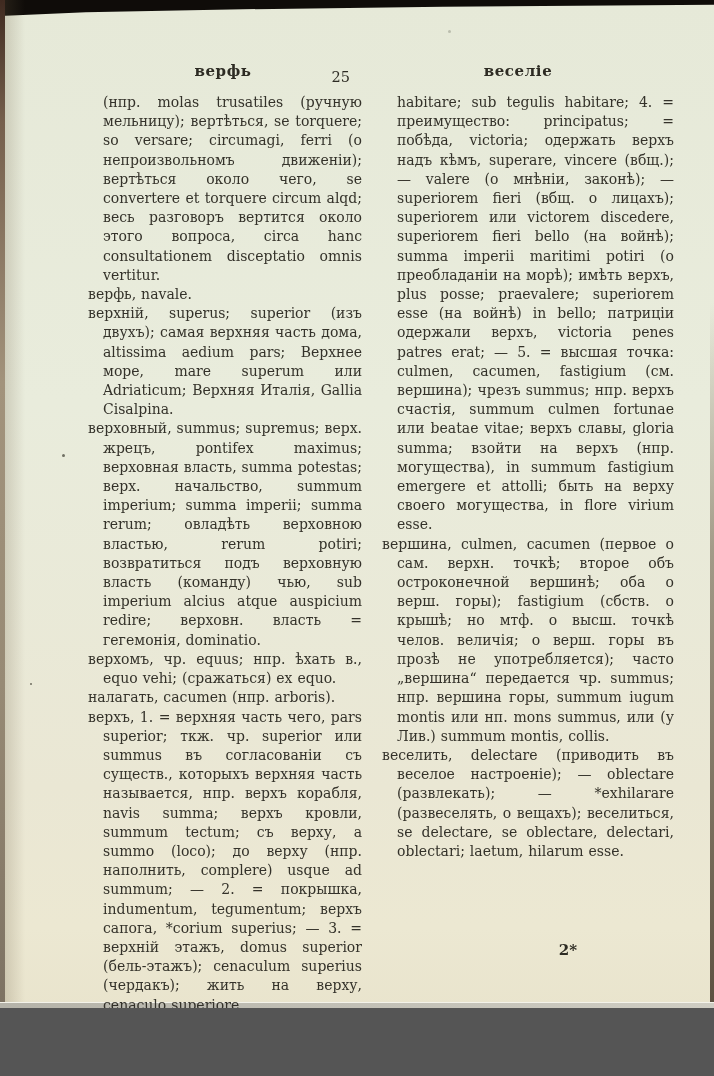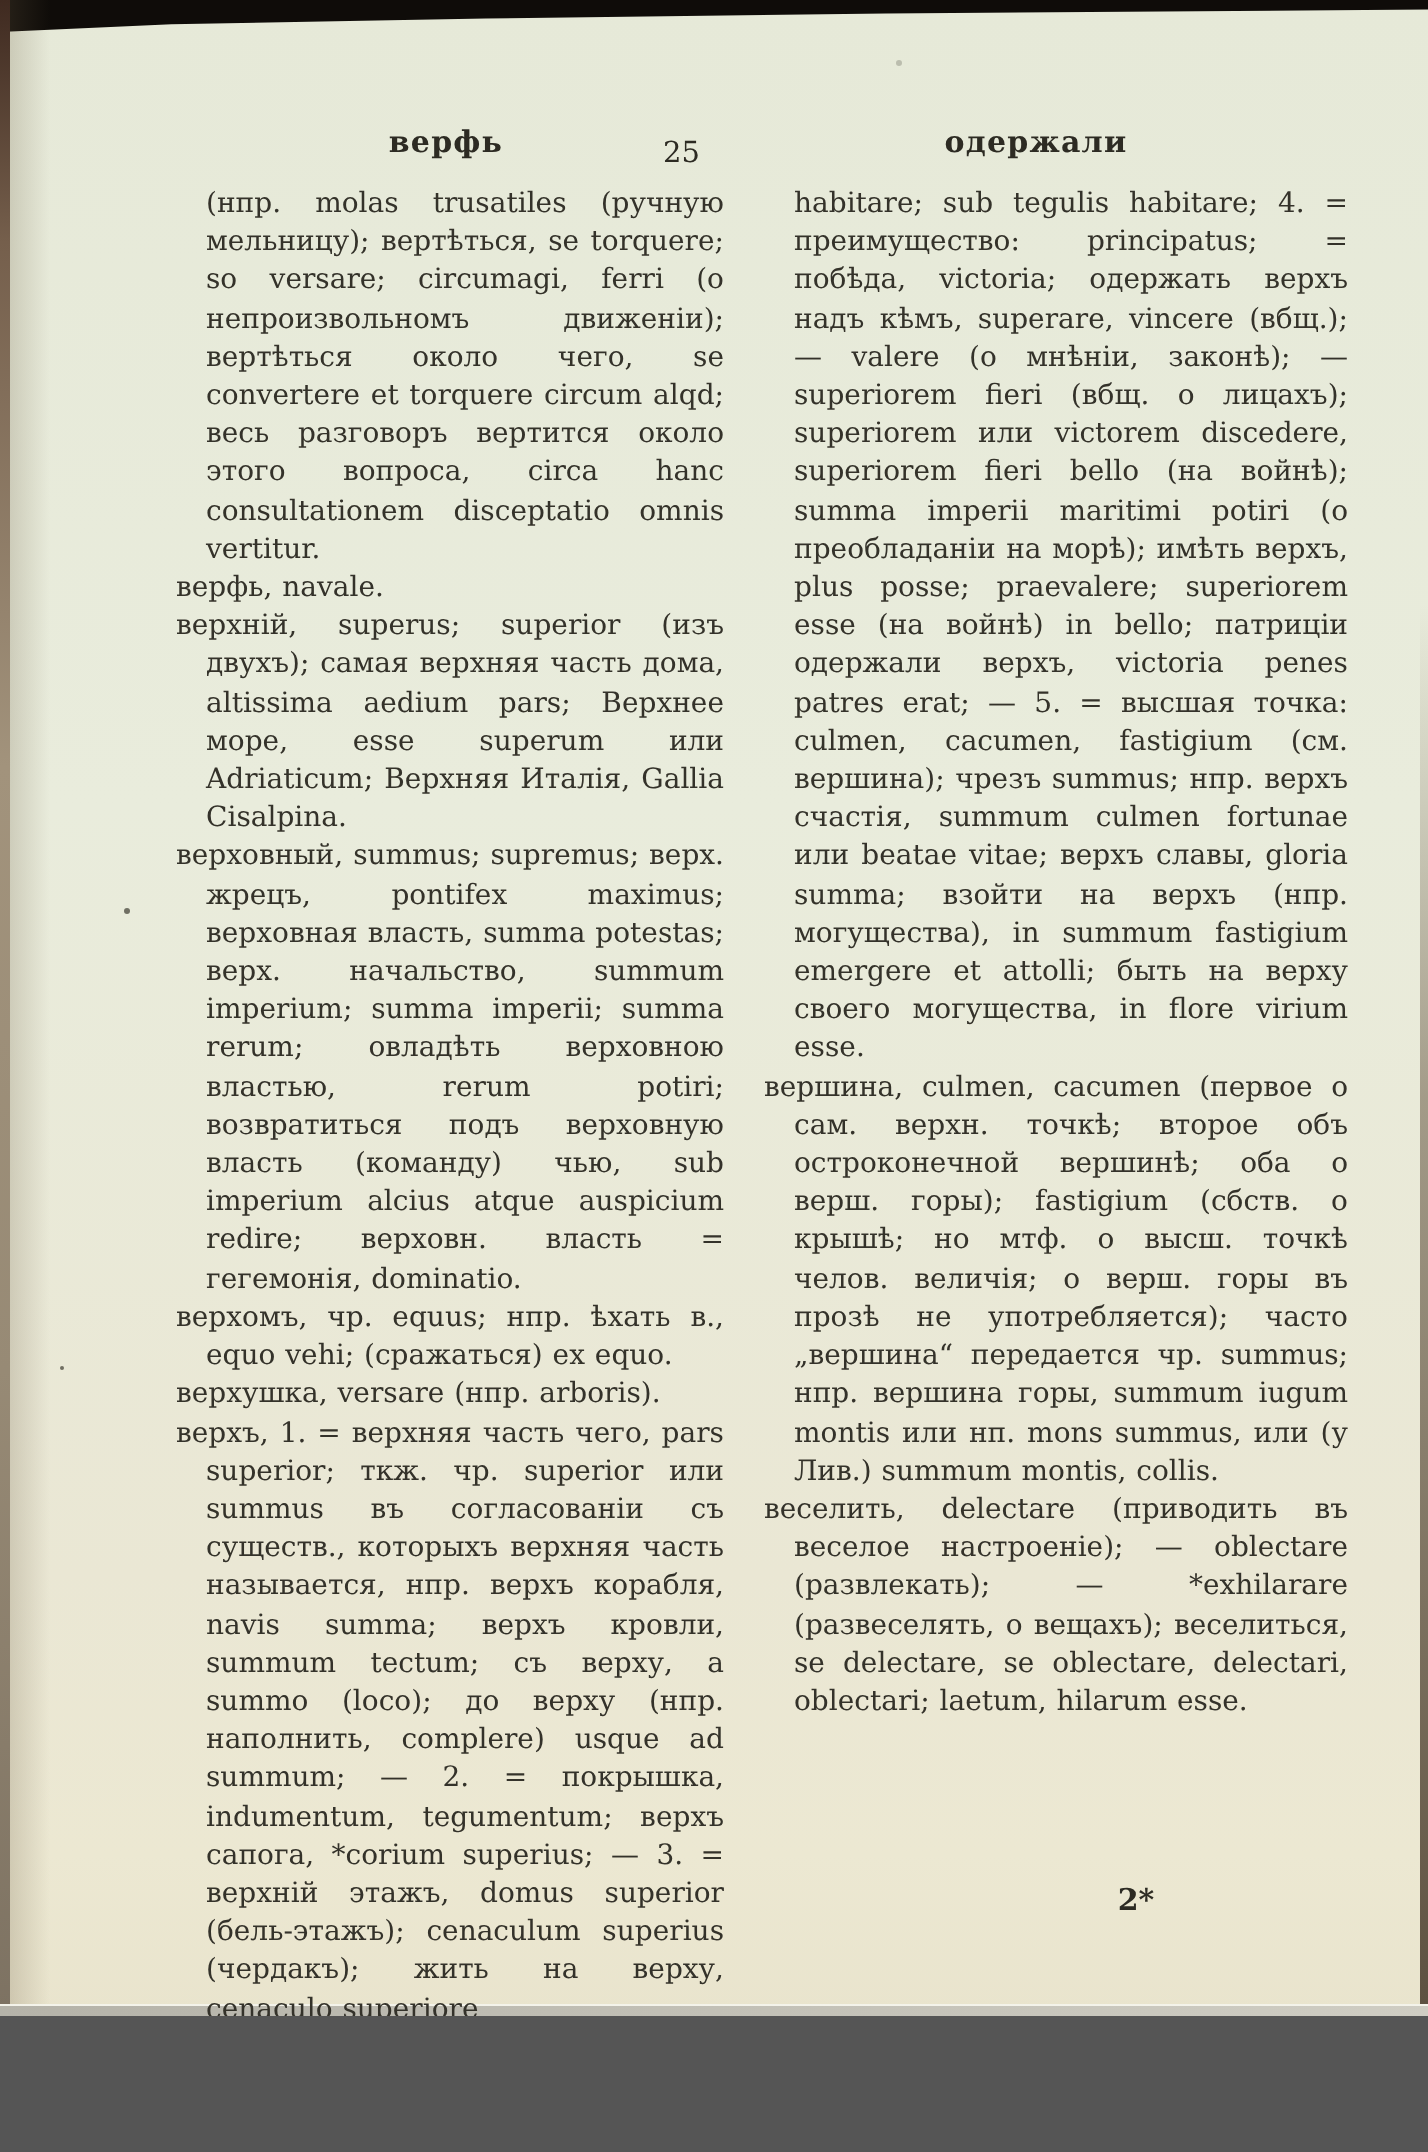--- a/index.html
+++ b/index.html
@@ -77,29 +77,29 @@
   <div class="left-edge"></div>
   <div class="left-soft-shadow"></div>
   <div class="right-edge"></div>
   <div class="bottom-edge"></div>
   <div class="speck s1"></div>
   <div class="speck s2"></div>
   <div class="speck s3"></div>
 
   <div class="head-left">верфь</div>
   <div class="page-number">25</div>
-  <div class="head-right">одержали</div>
+  <div class="head-right">веселіе</div>
 
   <div class="column col-left">
       <p class="entry continuation">(нпр. molas trusatiles (ручную мельницу); вертѣться, se torquere; so versare; circumagi, ferri (о непроизвольномъ движеніи); вертѣться около чего, se convertere et torquere circum alqd; весь разговоръ вертится около этого вопроса, circa hanc consultationem disceptatio omnis vertitur.</p>
       <p class="entry">верфь, navale.</p>
-      <p class="entry">верхній, superus; superior (изъ двухъ); самая верхняя часть дома, altissima aedium pars; Верхнее море, esse superum или Adriaticum; Верхняя Италія, Gallia Cisalpina.</p>
+      <p class="entry">верхній, superus; superior (изъ двухъ); самая верхняя часть дома, altissima aedium pars; Верхнее море, mare superum или Adriaticum; Верхняя Италія, Gallia Cisalpina.</p>
       <p class="entry">верховный, summus; supremus; верх. жрецъ, pontifex maximus; верховная власть, summa potestas; верх. начальство, summum imperium; summa imperii; summa rerum; овладѣть верховною властью, rerum potiri; возвратиться подъ верховную власть (команду) чью, sub imperium alcius atque auspicium redire; верховн. власть = гегемонія, dominatio.</p>
       <p class="entry">верхомъ, чр. equus; нпр. ѣхать в., equo vehi; (сражаться) ex equo.</p>
-      <p class="entry">верхушка, versare (нпр. arboris).</p>
+      <p class="entry">налагать, cacumen (нпр. arboris).</p>
       <p class="entry">верхъ, 1. = верхняя часть чего, pars superior; ткж. чр. superior или summus въ согласованіи съ существ., которыхъ верхняя часть называется, нпр. верхъ корабля, navis summa; верхъ кровли, summum tectum; съ верху, a summo (loco); до верху (нпр. наполнить, complere) usque ad summum; — 2. = покрышка, indumentum, tegumentum; верхъ сапога, *corium superius; — 3. = верхній этажъ, domus superior (бель-этажъ); cenaculum superius (чердакъ); жить на верху, cenaculo superiore</p>
     </div>
   <div class="column col-right">
       <p class="entry continuation">habitare; sub tegulis habitare; 4. = преимущество: principatus; = побѣда, victoria; одержать верхъ надъ кѣмъ, superare, vincere (вбщ.); — valere (о мнѣніи, законѣ); — superiorem fieri (вбщ. о лицахъ); superiorem или victorem discedere, superiorem fieri bello (на войнѣ); summa imperii maritimi potiri (о преобладаніи на морѣ); имѣть верхъ, plus posse; praevalere; superiorem esse (на войнѣ) in bello; патриціи одержали верхъ, victoria penes patres erat; — 5. = высшая точка: culmen, cacumen, fastigium (см. вершина); чрезъ summus; нпр. верхъ счастія, summum culmen fortunae или beatae vitae; верхъ славы, gloria summa; взойти на верхъ (нпр. могущества), in summum fastigium emergere et attolli; быть на верху своего могущества, in flore virium esse.</p>
       <p class="entry">вершина, culmen, cacumen (первое о сам. верхн. точкѣ; второе объ остроконечной вершинѣ; оба о верш. горы); fastigium (сбств. о крышѣ; но мтф. о высш. точкѣ челов. величія; о верш. горы въ прозѣ не употребляется); часто „вершина“ передается чр. summus; нпр. вершина горы, summum iugum montis или нп. mons summus, или (у Лив.) summum montis, collis.</p>
       <p class="entry">веселить, delectare (приводить въ веселое настроеніе); — oblectare (развлекать); — *exhilarare (развеселять, о вещахъ); веселиться, se delectare, se oblectare, delectari, oblectari; laetum, hilarum esse.</p>
     </div>
 
   <div class="signature-mark">2*</div>
 

